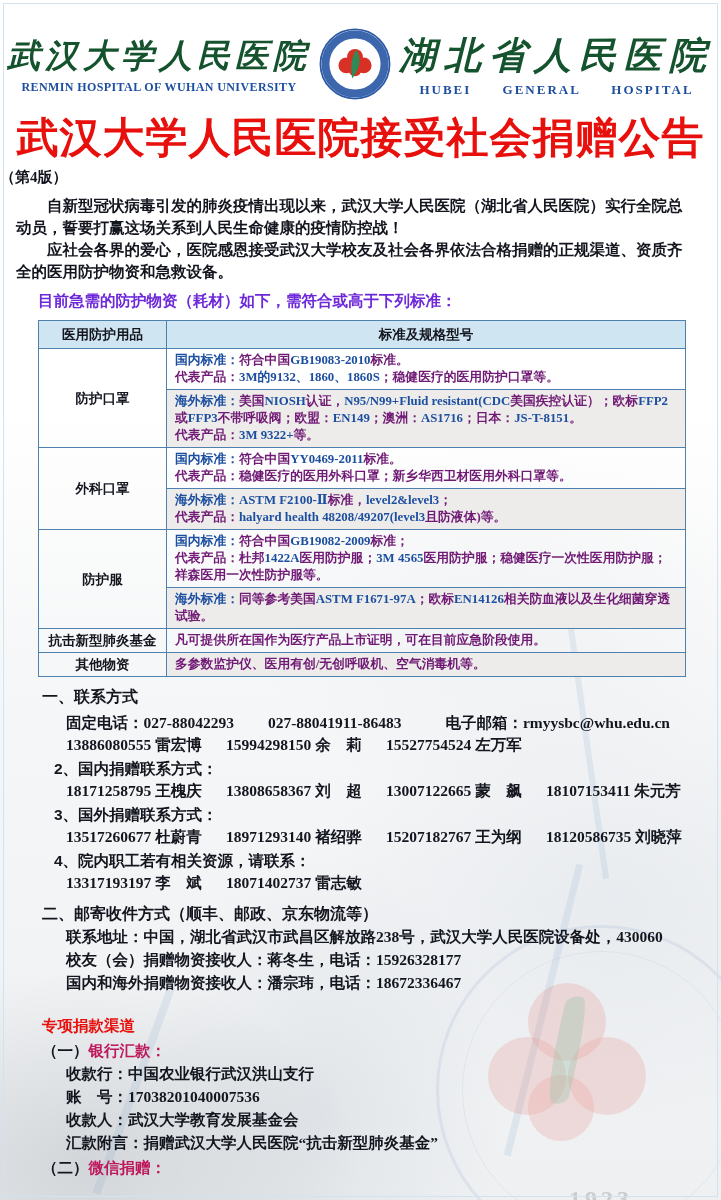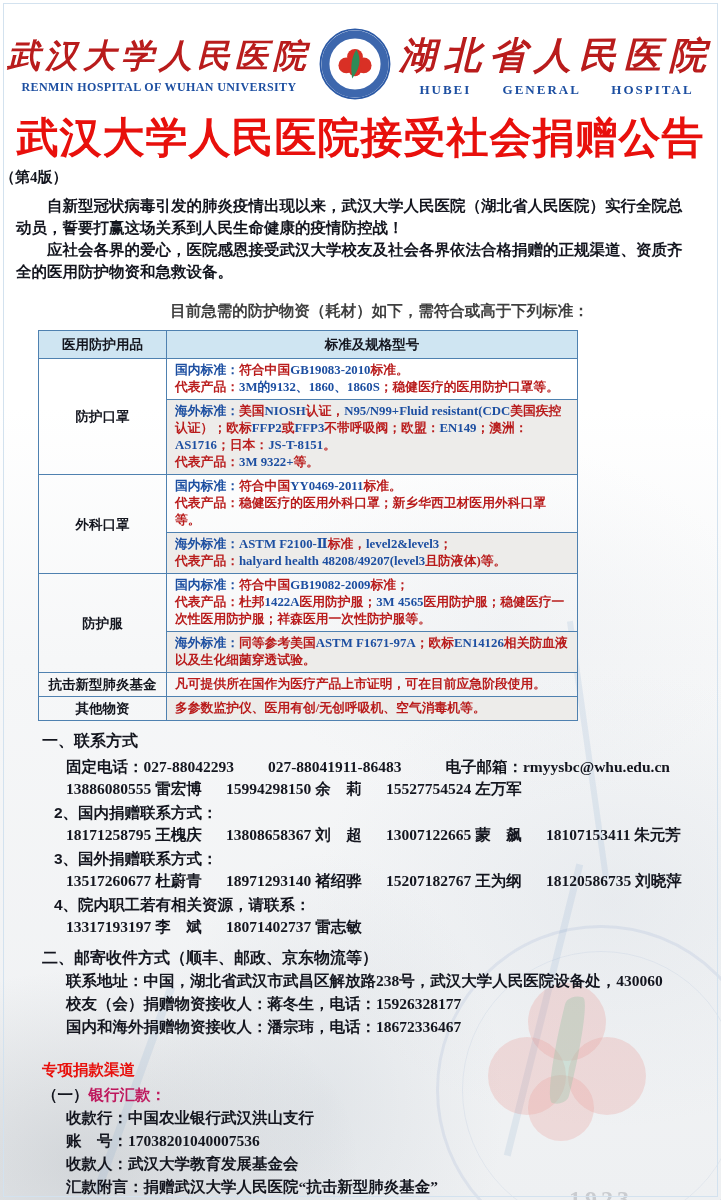--- a/index.html
+++ b/index.html
@@ -36,44 +36,44 @@
   .seal .p3 { left:132px; top:112px; }
   .seal .p4 { left:92px; top:150px; width:66px; height:66px; }
   .seal .leaf { position:absolute; left:118px; top:70px; width:26px; height:110px; background:rgba(90,160,110,0.38); border-radius:60% 40% 55% 45%/10% 90% 10% 90%; transform:rotate(14deg); }
   .seal .year { position:absolute; left:0; right:0; bottom:42px; text-align:center; font-family:"Liberation Serif",serif; font-size:24px; letter-spacing:4px; color:rgba(160,162,168,0.85); font-weight:bold; }
 
   .content { position:relative; z-index:2; }
 
   
   .header-row { display:flex; align-items:center; justify-content:center; gap:8px; padding-top:28px; }
   .name-block { text-align:center; }
-  .cn-name { font-family:"DejaVu Serif","Liberation Serif",serif; font-style:italic; font-weight:bold; color:#b91c1c; white-space:nowrap; }
+  .cn-name { font-family:"DejaVu Serif","Liberation Serif",serif; font-style:italic; font-weight:bold; color:#14532d; white-space:nowrap; }
   .left .cn-name  { font-size:33px; letter-spacing:5px; }
   .right .cn-name { font-size:37px; letter-spacing:8px; }
   .en-name { color:#1d4fa1; font-weight:bold; font-family:"Liberation Serif",serif; margin-top:1px; white-space:nowrap; }
   .left .en-name  { font-size:12px; letter-spacing:0.4px; }
   .right .en-name { font-size:13px; letter-spacing:2px; word-spacing:26px; }
   .emblem { width:72px; height:72px; flex:0 0 auto; }
 
   .main-title { text-align:center; color:#e8100c; font-family:"Liberation Sans","DejaVu Sans",sans-serif; font-weight:900; font-size:42px; letter-spacing:1px; margin-top:10px; white-space:nowrap; }
   .edition { text-align:left; font-size:15px; font-weight:bold; margin-top:2px; }
 
   .intro { margin:8px 36px 0 16px; font-size:15.5px; font-weight:bold; line-height:22px; }
   .intro p { margin:0; text-indent:2em; }
-  .urgent { margin:18px 0 0 38px; color:#404040; font-weight:bold; font-size:15.5px; font-family:"Liberation Sans","DejaVu Sans",sans-serif;text-align:center; }
-
-  
-  table.spec { border-collapse:collapse; margin:8px 8px 0 38px; width:540px; font-size:12.8px; font-weight:bold; line-height:17px; }
+  .urgent { margin:8px 0 0 38px; color:#6d28d9; font-weight:bold; font-size:15.5px; font-family:"Liberation Sans","DejaVu Sans",sans-serif; }
+
+  
+  table.spec { border-collapse:collapse; margin:8px 8px 0 38px; width:648px; font-size:12.8px; font-weight:bold; line-height:17px; }
   table.spec td, table.spec th { border:1px solid #4f81b0; padding:3px 8px; vertical-align:middle; }
   table.spec th { background:#cfe5f2; font-family:"Liberation Sans","DejaVu Sans",sans-serif; font-size:13.5px; padding:5px 8px; }
   th.col-item { width:128px; }
   td.item-cell { text-align:center; font-family:"Liberation Sans","DejaVu Sans",sans-serif; font-size:13.5px; }
   td.spec-cell { }
   td.shade-gray { background:#edecea; }
-  .seg { color:#b91c1c; }
+  .seg { color:#701a75; }
   .seg-lbl, .seg-b { color:#1d4fa1; }
 
   
   .section-title { margin:10px 0 0 42px; font-family:"Liberation Sans","DejaVu Sans",sans-serif; font-weight:bold; font-size:16px; }
   .phone-line { display:flex; margin:4px 0 0 66px; font-weight:bold; font-size:15.5px; line-height:22px;align-items:center; }
   .phone-line .gap1 { width:34px; } .phone-line .gap2 { width:44px; }
   .group-title { margin:2px 0 0 54px; font-family:"Liberation Sans","DejaVu Sans",sans-serif; font-weight:bold; font-size:15.5px; line-height:22px; }
   .contact-grid { display:grid; grid-template-columns:repeat(4,160px); margin-left:66px; font-weight:bold; font-size:15.5px; line-height:22px; }
   .mail-lines .cline, .bank-lines .cline { margin-left:66px; font-weight:bold; font-size:15.5px; line-height:23px; }
 

